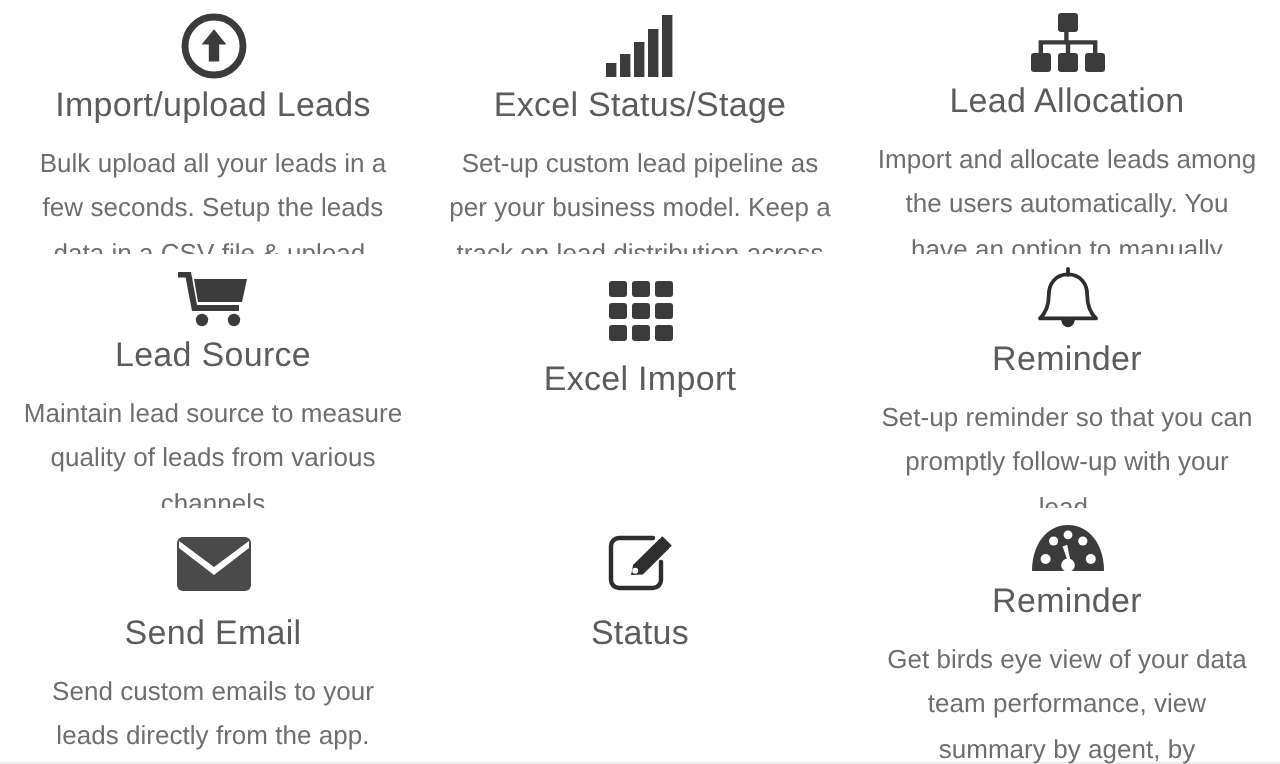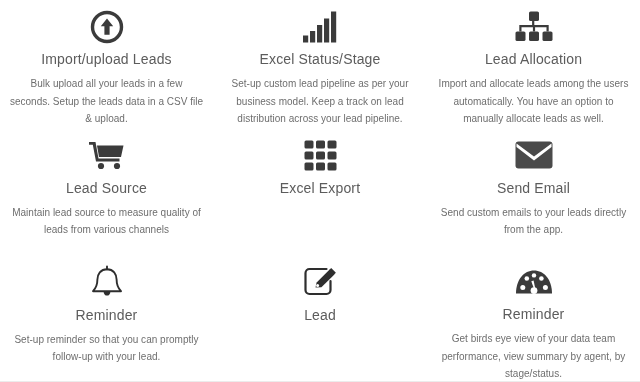--- a/index.html
+++ b/index.html
@@ -39,30 +39,30 @@
     display: flex;
     align-items: center;
     justify-content: center;
     margin-top: 2px;
   }
   .feature-icon svg {
     display: block;
   }
 
   .feature-title {
-    font-size: 14px;
+    font-size: 17px;
     color: #5c5c5c;
     letter-spacing: 0.15px;
     text-align: left;
     margin-top: 3px;
     white-space: nowrap;
   }
 
   .feature-desc {
-    font-size: 10px;
+    font-size: 13px;
     color: #6e6e6e;
     line-height: 1.72;
     text-align: center;
     margin-top: 8px;
     max-width: 196px;
     letter-spacing: 0.02px;
   }
 
   
   .col-0 .feature-desc { max-width: 194px; }
@@ -133,56 +133,56 @@
         <rect x="12" y="0.5" width="9" height="8" rx="1.5" fill="#3b3b3b"></rect>
         <rect x="23.5" y="0.5" width="9" height="8" rx="1.5" fill="#3b3b3b"></rect>
         <rect x="0.5" y="11.5" width="9" height="8" rx="1.5" fill="#3b3b3b"></rect>
         <rect x="12" y="11.5" width="9" height="8" rx="1.5" fill="#3b3b3b"></rect>
         <rect x="23.5" y="11.5" width="9" height="8" rx="1.5" fill="#3b3b3b"></rect>
         <rect x="0.5" y="22.5" width="9" height="8" rx="1.5" fill="#3b3b3b"></rect>
         <rect x="12" y="22.5" width="9" height="8" rx="1.5" fill="#3b3b3b"></rect>
         <rect x="23.5" y="22.5" width="9" height="8" rx="1.5" fill="#3b3b3b"></rect>
       </svg>
     </div>
-    <div class="feature-title">Excel Export</div>
-  </div>
-
-  <div class="feature-card col-0">
-    <div class="feature-icon">
-      <svg width="38" height="28" viewBox="0 0 38 28">
-        <rect x="0.5" y="0.5" width="37" height="27" rx="3" fill="#4a4a4a"></rect>
-        <path d="M1.5 2.5 L19 15.5 L36.5 2.5 L36.5 6 L19 19.5 L1.5 6 Z" fill="#ffffff"></path>
-      </svg>
-    </div>
-    <div class="feature-title">Send Email</div>
-    <div class="feature-desc">Send custom emails to your leads directly from the app.</div>
+    <div class="feature-title">Excel Import</div>
   </div>
 
   <div class="feature-card col-2">
     <div class="feature-icon">
       <svg width="34" height="34" viewBox="0 0 34 34">
         <path d="M17 4.2 C10.6 4.2 7.4 9 7.4 14.6 C7.4 21 5 24.2 3 26.2 L31 26.2 C29 24.2 26.6 21 26.6 14.6 C26.6 9 23.4 4.2 17 4.2 Z" fill="none" stroke="#2e2e2e" stroke-width="1.9" stroke-linejoin="round"></path>
         <path d="M17 1.4 L17 4.4" stroke="#2e2e2e" stroke-width="1.9" stroke-linecap="round"></path>
         <path d="M13.6 26.4 C13.6 29 15.1 30.6 17 30.6 C18.9 30.6 20.4 29 20.4 26.4 Z" fill="#2e2e2e"></path>
       </svg>
     </div>
     <div class="feature-title">Reminder</div>
     <div class="feature-desc">Set-up reminder so that you can promptly follow-up with your lead.</div>
+  </div>
+
+  <div class="feature-card col-0">
+    <div class="feature-icon">
+      <svg width="38" height="28" viewBox="0 0 38 28">
+        <rect x="0.5" y="0.5" width="37" height="27" rx="3" fill="#4a4a4a"></rect>
+        <path d="M1.5 2.5 L19 15.5 L36.5 2.5 L36.5 6 L19 19.5 L1.5 6 Z" fill="#ffffff"></path>
+      </svg>
+    </div>
+    <div class="feature-title">Send Email</div>
+    <div class="feature-desc">Send custom emails to your leads directly from the app.</div>
   </div>
 
   <div class="feature-card col-1">
     <div class="feature-icon">
       <svg width="34" height="32" viewBox="0 0 34 32">
         <path d="M23.5 3 L6.5 3 C4.3 3 2.5 4.8 2.5 7 L2.5 24 C2.5 26.2 4.3 28 6.5 28 L23.5 28 C25.7 28 27.5 26.2 27.5 24 L27.5 15" fill="none" stroke="#2e2e2e" stroke-width="2.2" stroke-linecap="round"></path>
         <path d="M12.5 21.5 L13.6 16.4 L26.6 3.6 L31.4 8.4 L18.4 21.2 Z" fill="#2e2e2e"></path>
         <path d="M28.2 2.1 L32.9 6.8 L30.9 8.8 L26.2 4.1 Z" fill="#2e2e2e"></path>
         <circle cx="14.6" cy="19.4" r="1.5" fill="#ffffff"></circle>
       </svg>
     </div>
-    <div class="feature-title">Lead</div>
+    <div class="feature-title">Status</div>
   </div>
 
   <div class="feature-card col-2">
     <div class="feature-icon">
       <svg width="38" height="28" viewBox="0 0 38 28">
         <path d="M1 25.5 C1 11.4 9.1 2.5 19 2.5 C28.9 2.5 37 11.4 37 25.5 Z" fill="#3b3b3b"></path>
         <circle cx="7.8" cy="19.5" r="2.5" fill="#ffffff"></circle>
         <circle cx="11.8" cy="10.5" r="2.3" fill="#ffffff"></circle>
         <circle cx="19" cy="7.4" r="2.2" fill="#ffffff"></circle>
         <circle cx="26.4" cy="10.5" r="2.3" fill="#ffffff"></circle>

